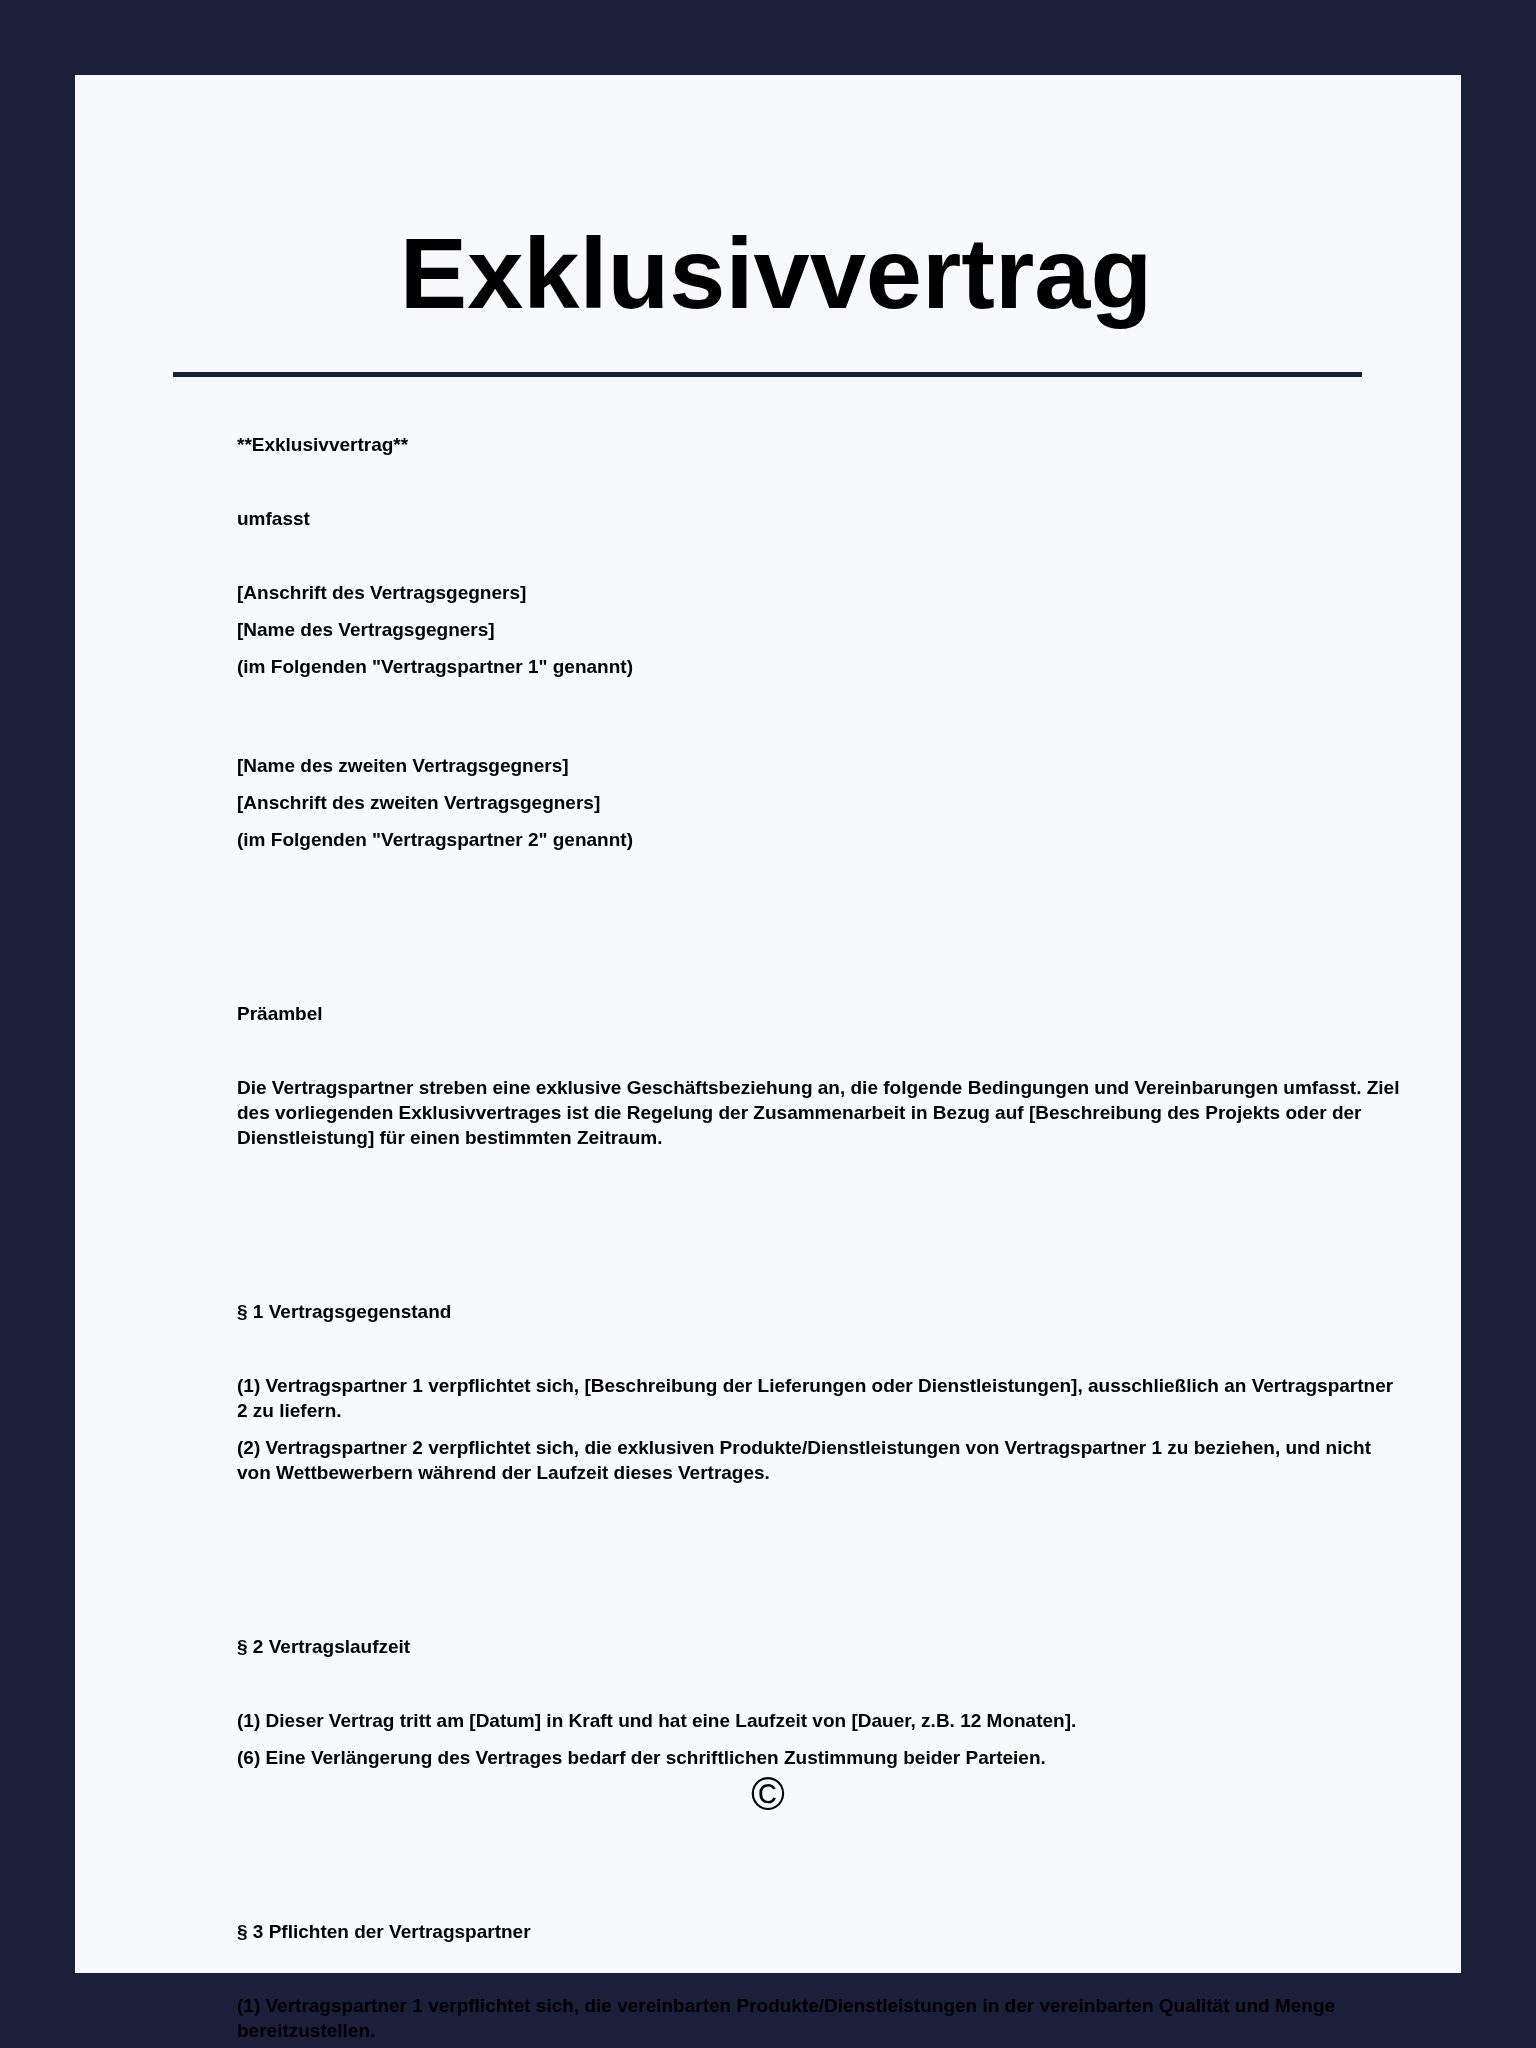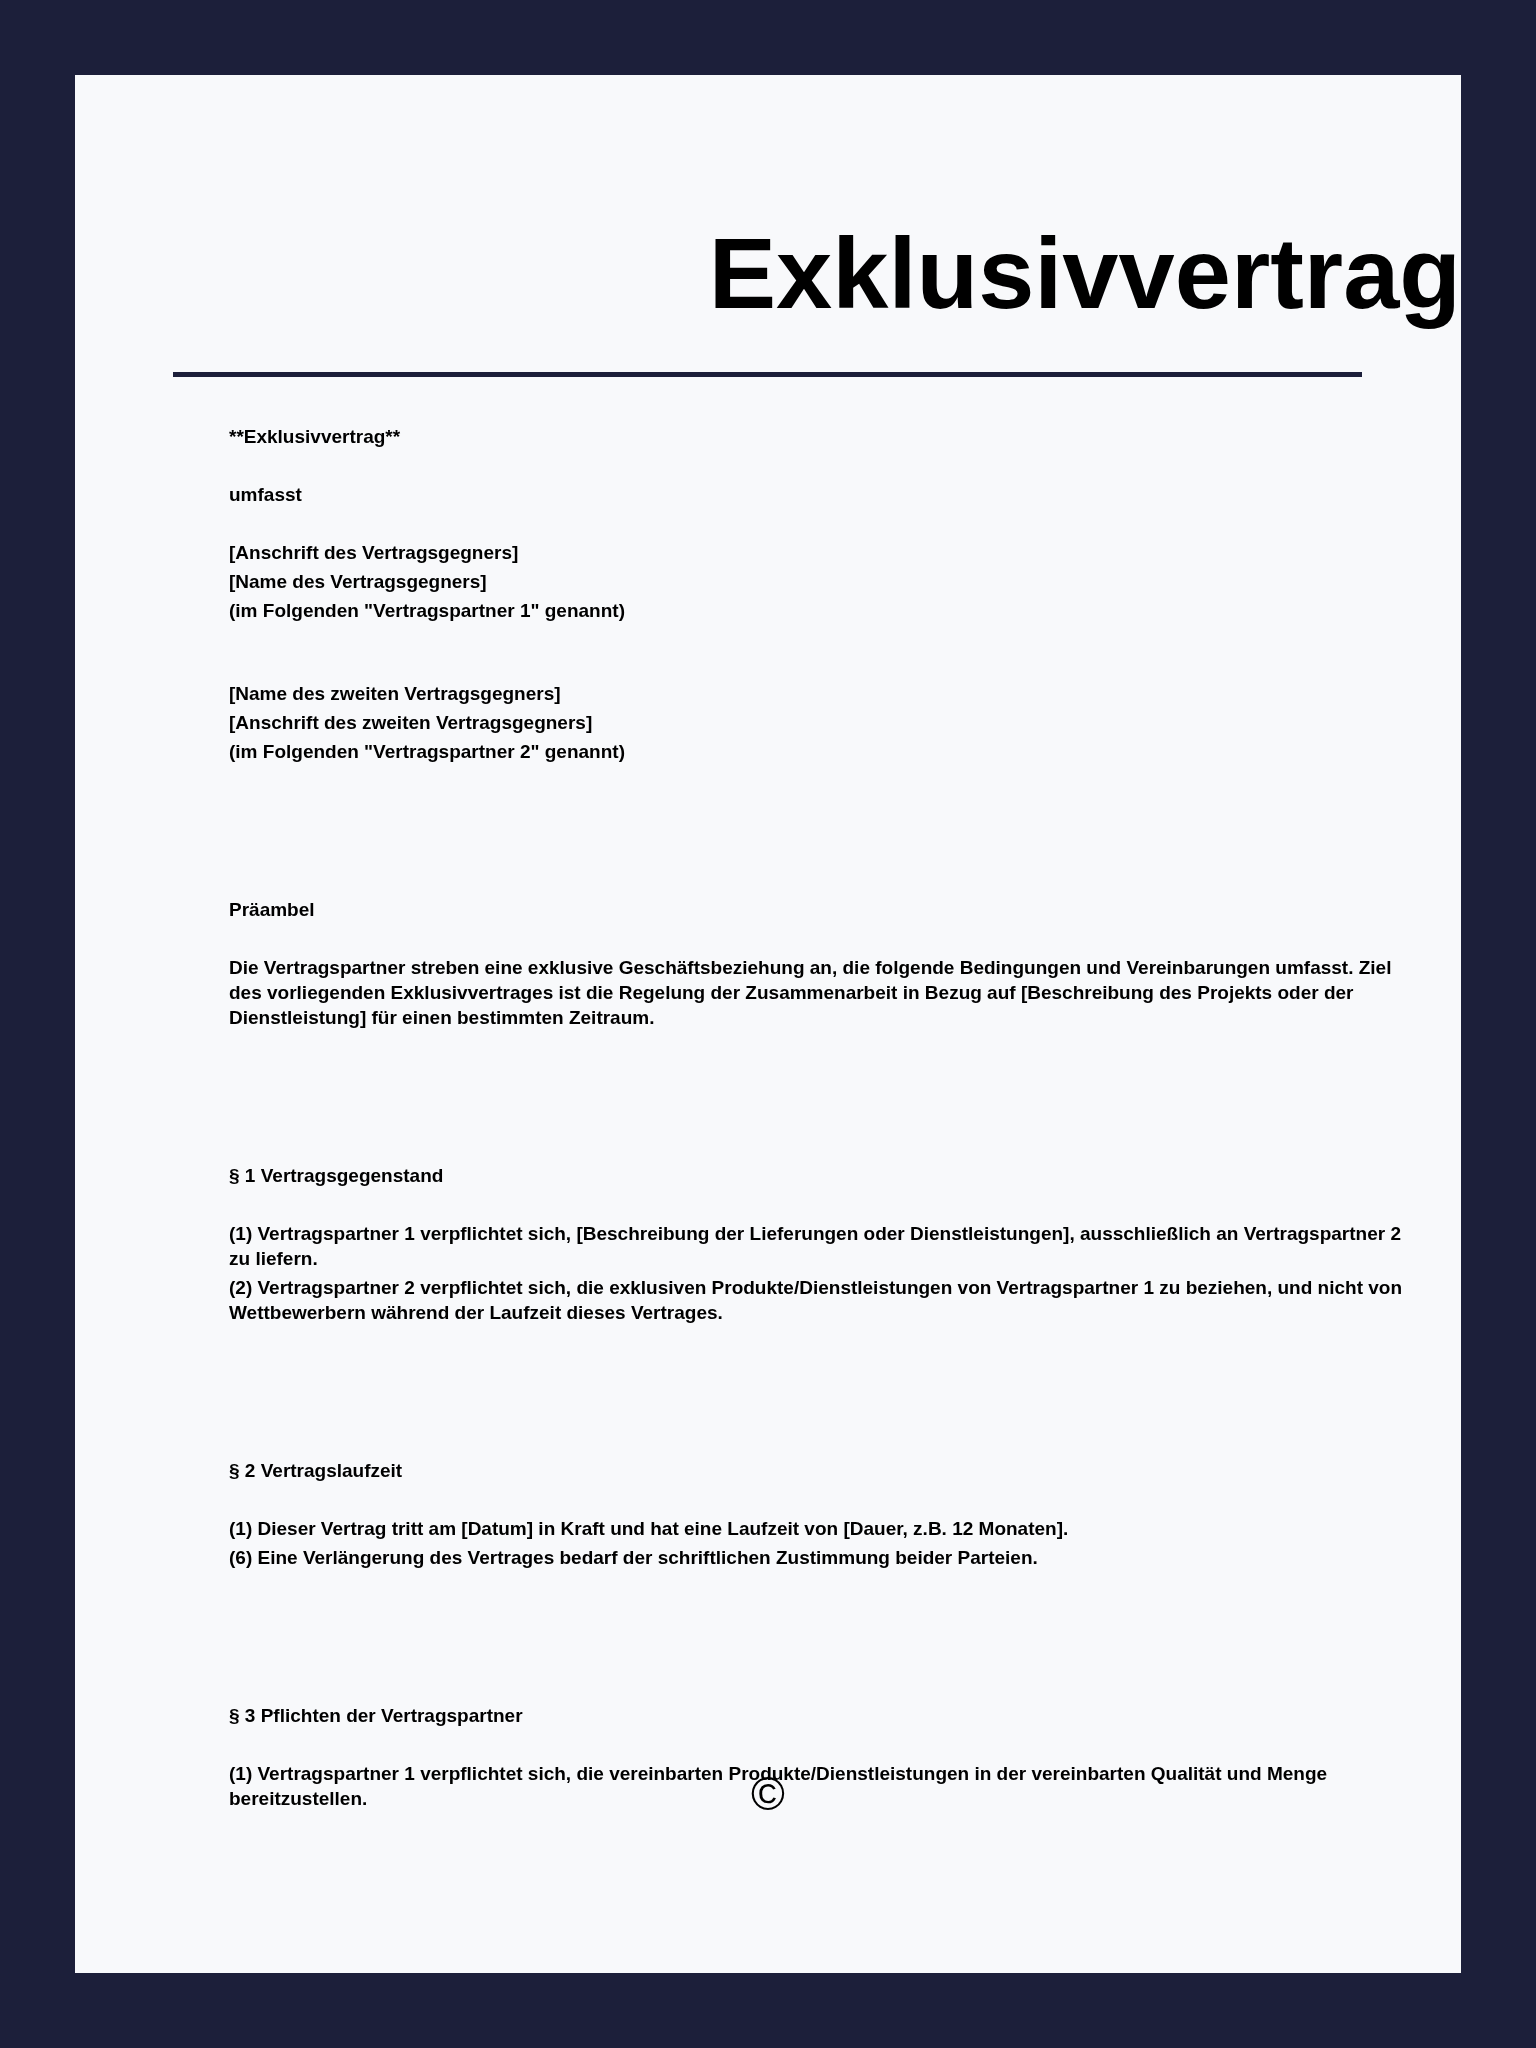--- a/index.html
+++ b/index.html
@@ -13,21 +13,21 @@
   .page {
     position: absolute;
     left: 75px; top: 75px;
     width: 1386px; height: 1898px;
     background: #f8f9fb;
   }
   .title {
     position: absolute;
     left: 16px; right: 0;
     top: 148px;
-    text-align: right;
+    text-align: center;
     font-size: 101px;
     font-weight: bold;
     color: #000;
     line-height: 1;
     letter-spacing: 0px;
   }
   .divider {
     position: absolute;
     left: 98px;
     width: 1189px;
@@ -38,21 +38,21 @@
   .content {
     position: absolute;
     left: 150px;
     top: 345px;
     width: 1190px;
     font-size: 19px;
     font-weight: bold;
     line-height: 25px;
     color: #000;
   }
-  .block { margin: 4px; white-space: pre-wrap; }
+  .block { margin: 12px; white-space: pre-wrap; }
   .gap1 { height: 25px; }
   .gap-section { height: 125px; }
   .copyright {
     position: absolute;
     left: 0; right: 0;
     top: 1696px;
     text-align: center;
     font-size: 46px;
     line-height: 1;
     color: #000;

